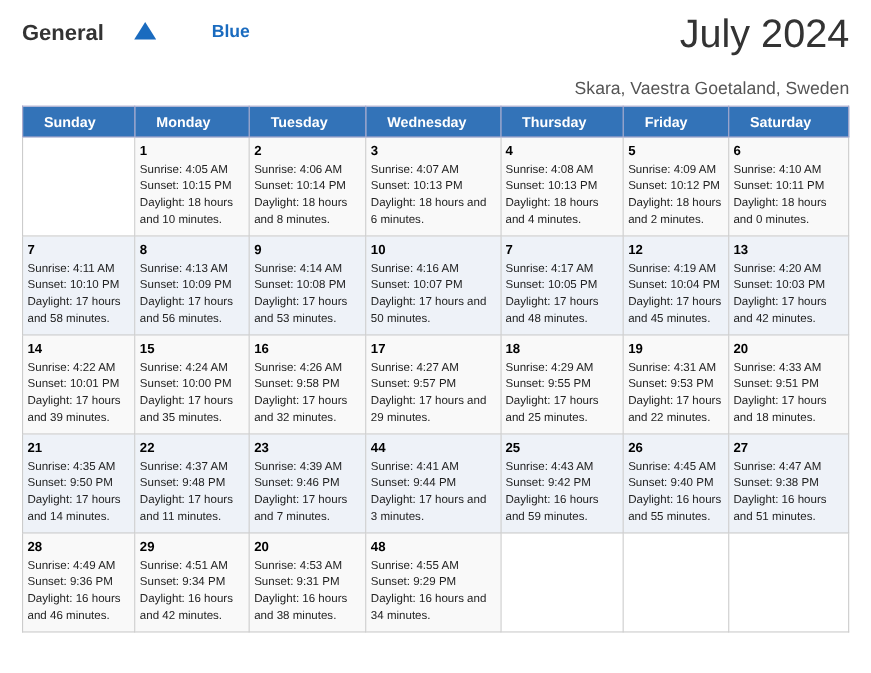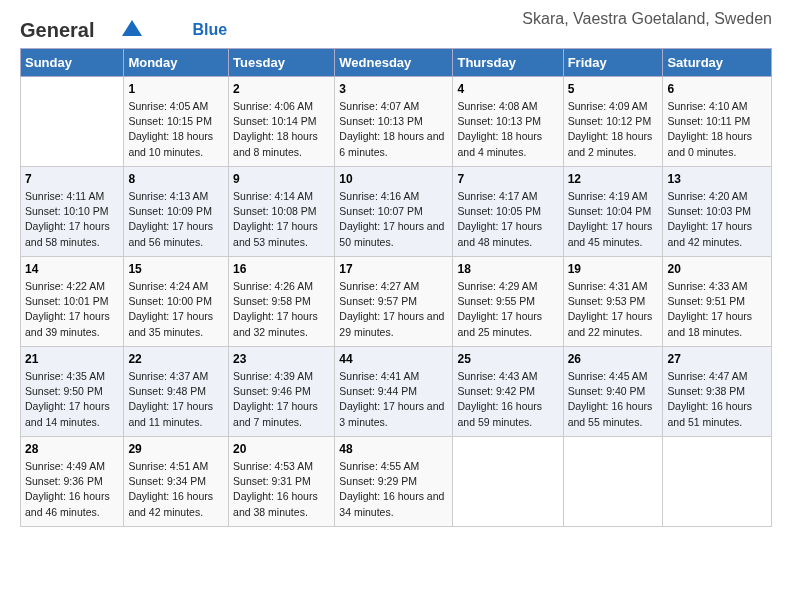--- a/index.html
+++ b/index.html
@@ -41,32 +41,33 @@
       text-align: right;
     }
     .main-title {
       font-size: 36px;
       color: #333;
       font-weight: normal;
     }
     .subtitle {
       font-size: 16px;
       color: #555;
+      margin-top: 20px;
     }
     table {
       width: 100%;
       border-collapse: collapse;
       font-size: 11px;
     }
     thead tr {
       background-color: #3373b8;
       color: #fff;
     }
     thead th {
-      padding: 6px 4px;
+      padding: 6px 19px;
       text-align: left;
       font-size: 13px;
       font-weight: bold;
       border: 1px solid #aac;
     }
     tbody tr {
       vertical-align: top;
     }
     tbody tr:nth-child(odd) {
       background-color: #f9f9f9;
@@ -102,20 +103,21 @@
 <div class="header">
   <div class="logo">
     <span class="logo-text-general">General</span>
     <svg class="logo-icon" viewBox="0 0 24 24" xmlns="http://www.w3.org/2000/svg">
       <polygon points="12,2 22,18 2,18" fill="#1a6bbf"></polygon>
     </svg>
     <br>
     <span class="logo-text-blue">Blue</span>
   </div>
   <div class="title-block">
+    <div class="main-title">July 2024</div>
     <div class="subtitle">Skara, Vaestra Goetaland, Sweden</div>
   </div>
 </div>
 
 <table>
   <thead>
     <tr>
     <th>Sunday</th>
         <th>Monday</th>
         <th>Tuesday</th>

